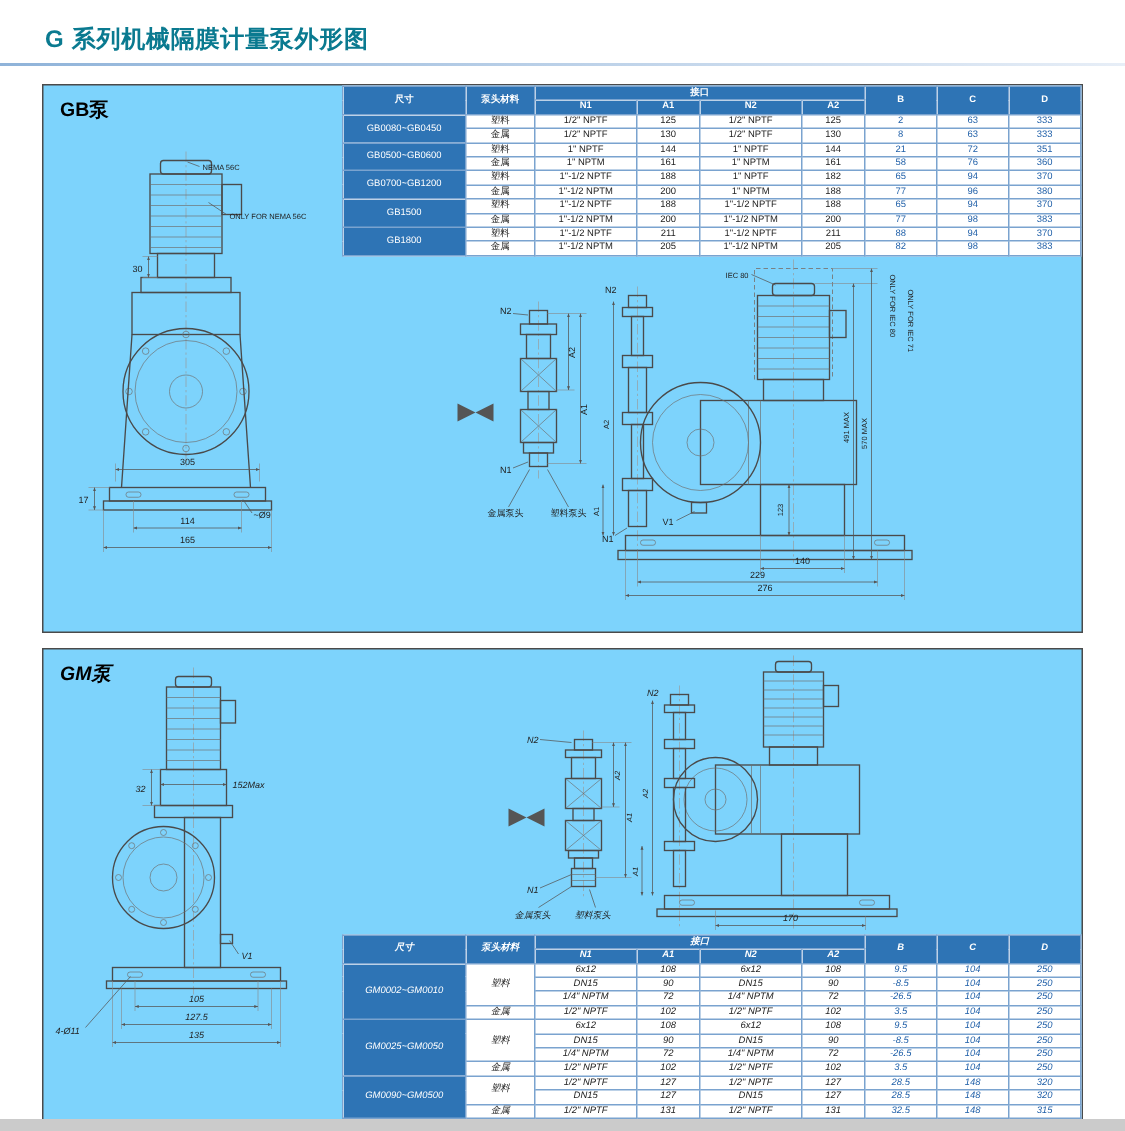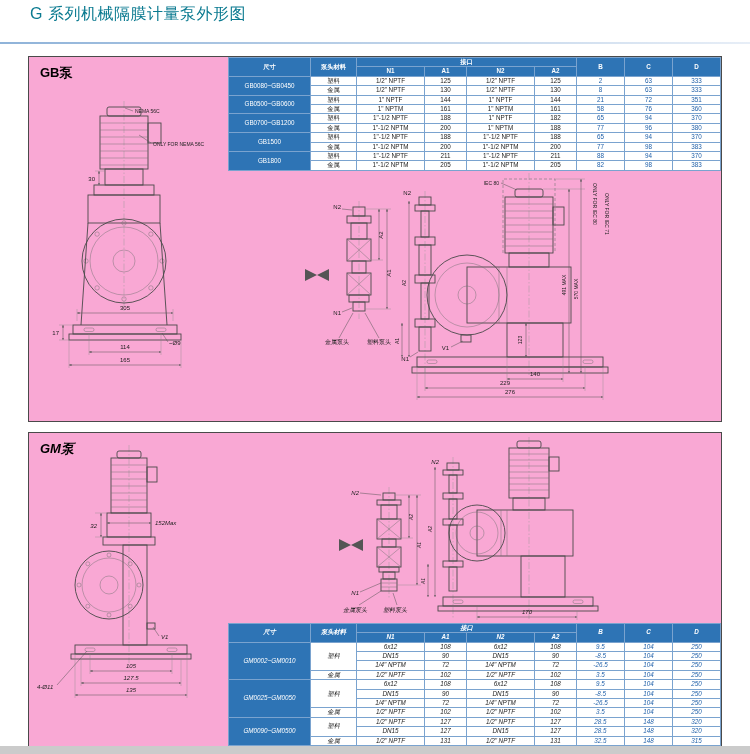--- a/index.html
+++ b/index.html
@@ -1,23 +1,23 @@
 <!DOCTYPE html>
 <html><head>
 <meta charset="utf-8">
 <style>
   html,body{margin:0;padding:0;}
   body{width:750px;height:754px;position:relative;background:#ffffff;
        font-family:"Liberation Sans",sans-serif;overflow:hidden;}
-  .page-title{position:absolute;left:30px;top:4px;font-size:16px;font-weight:normal;
+  .page-title{position:absolute;left:30px;top:16px;font-size:16px;font-weight:bold;
               color:#0a7a90;letter-spacing:.5px;}
   .title-rule{position:absolute;left:0;top:42px;width:750px;height:2px;
               background:linear-gradient(to right,#8fb3d9,#e7eef7);}
   .page-edge{position:absolute;left:0;top:746px;width:750px;height:8px;background:#cbcbcb;}
-  .panel{position:absolute;border:1px solid #4a4a4a;background:#f9a8d4;}
+  .panel{position:absolute;border:1px solid #4a4a4a;background:#7dd3fc;}
   #gb-panel{left:28px;top:56px;width:692px;height:364px;}
   #gm-panel{left:28px;top:432px;width:692px;height:313px;font-style:italic;}
   .panel-label{position:absolute;left:11px;top:7px;font-size:13px;font-weight:bold;color:#000;z-index:3;}
   .drawing{position:absolute;left:0;top:0;z-index:1;}
   table.spec{position:absolute;z-index:2;border-collapse:collapse;table-layout:fixed;background:#fff;}
   #gb-table{top:0;right:0;width:492px;}
   #gm-table{bottom:0;right:0;width:492px;}
   table.spec th,table.spec td{border:1px solid #7aa3cf;font-size:6.3px;line-height:8.4px;
       height:8.4px;padding:0 1px;text-align:center;vertical-align:middle;
       white-space:nowrap;overflow:hidden;}

